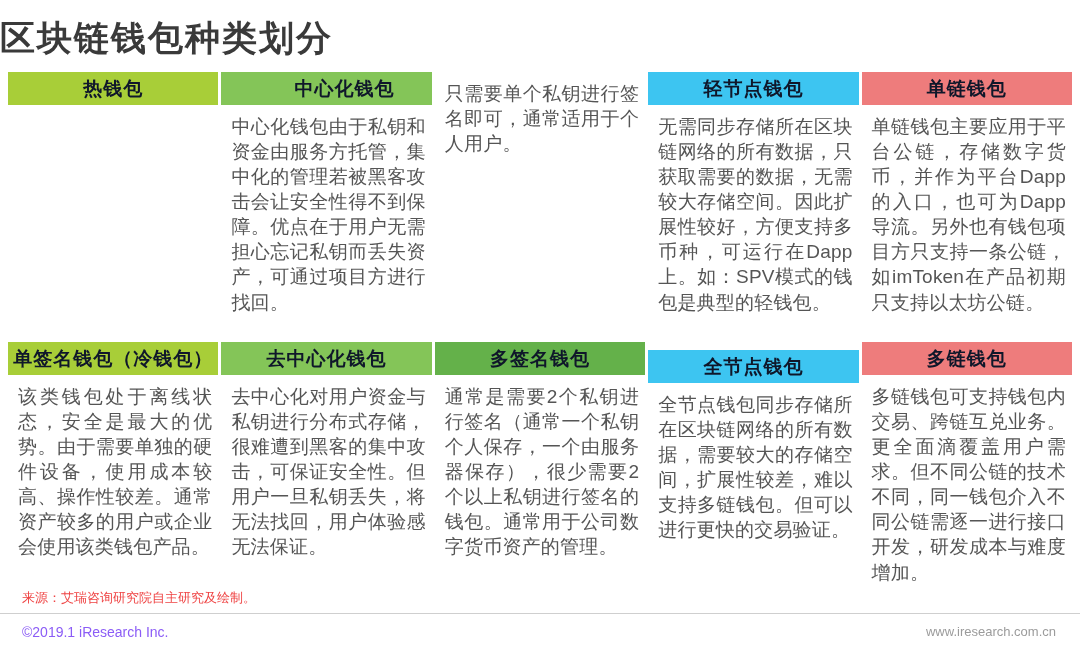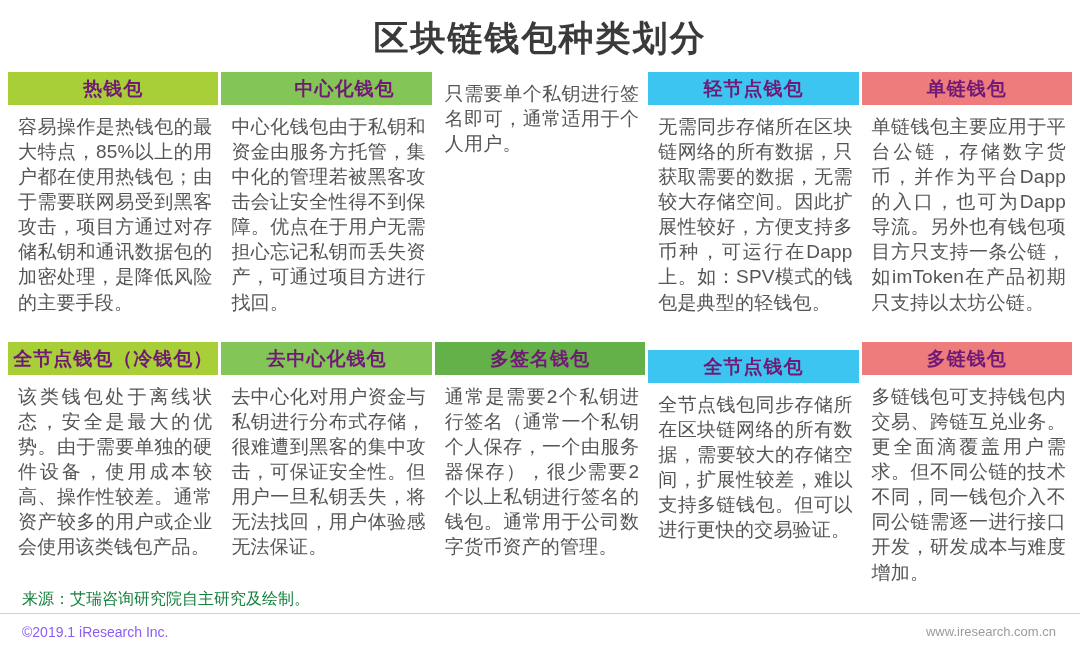--- a/index.html
+++ b/index.html
@@ -5,21 +5,21 @@
   html,body{margin:0;padding:0;}
   body{
     width:1080px;height:651px;
     background:#ffffff;
     font-family:"Liberation Sans","DejaVu Sans",sans-serif;
     position:relative;
     -webkit-font-smoothing:antialiased;
   }
   .page{width:1080px;height:651px;position:relative;overflow:hidden;background:#fff;}
   .title{
-    text-align:center;
+    text-align:left;
     font-size:35px;
     font-weight:bold;
     color:#3a3a3a;
     padding-top:15px;
     letter-spacing:2px;
   }
   .grid{
     position:absolute;
     left:8px; top:72px;
     width:1064px;
@@ -27,40 +27,40 @@
     grid-template-columns:repeat(5,1fr);
     grid-template-rows:267px 246px;
     column-gap:3px;
     row-gap:3px;
   }
   .cell{display:flex;flex-direction:column;background:#fff;}
   .hd{
     height:33px;
     line-height:33px;
     text-align:center;
-    color:#701a75;
+    color:#0f172a;
     font-weight:bold;
     font-size:19px;
     letter-spacing:1px;
     flex:0 0 33px;
   }
   .bd{
     flex:1;
     padding:9px 6px 0 10px;
     font-size:19px;
     line-height:1.32;
     color:#555555;
     text-align:justify;
     letter-spacing:0.2px;
   }
   .source-note{
     position:absolute;
     left:22px; top:589px;
-    font-size:16px;
-    color:#15803d;
+    font-size:13px;
+    color:#ef4444;
   }
   .footer-line{
     position:absolute;
     left:0; top:613px;
     width:1080px;
     border-top:1px solid #cfcfcf;
   }
   .copyright{
     position:absolute;
     left:22px; top:624px;
@@ -78,21 +78,20 @@
 <body>
 
 <div class="page">
 
   <div class="title">区块链钱包种类划分</div>
 
   <div class="grid">
 
     <div class="cell">
       <div class="hd" style="background-color: rgb(168, 206, 56);">热钱包</div>
-      <div class="bd">容易操作是热钱包的最大特点，85%以上的用户都在使用热钱包；由于需要联网易受到黑客攻击，项目方通过对存储私钥和通讯数据包的加密处理，是降低风险的主要手段。</div>
     </div>
 
     <div class="cell">
       <div class="hd" style="background-color: rgb(132, 197, 88); padding-left: 36px;">中心化钱包</div>
       <div class="bd">中心化钱包由于私钥和资金由服务方托管，集中化的管理若被黑客攻击会让安全性得不到保障。优点在于用户无需担心忘记私钥而丢失资产，可通过项目方进行找回。</div>
     </div>
 
     <div class="cell">
       <div class="bd">只需要单个私钥进行签名即可，通常适用于个人用户。</div>
     </div>
@@ -101,21 +100,21 @@
       <div class="hd" style="background-color: rgb(61, 197, 241);">轻节点钱包</div>
       <div class="bd">无需同步存储所在区块链网络的所有数据，只获取需要的数据，无需较大存储空间。因此扩展性较好，方便支持多币种，可运行在Dapp上。如：SPV模式的钱包是典型的轻钱包。</div>
     </div>
 
     <div class="cell">
       <div class="hd" style="background-color: rgb(238, 124, 124);">单链钱包</div>
       <div class="bd">单链钱包主要应用于平台公链，存储数字货币，并作为平台Dapp的入口，也可为Dapp导流。另外也有钱包项目方只支持一条公链，如imToken在产品初期只支持以太坊公链。</div>
     </div>
 
     <div class="cell">
-      <div class="hd" style="background-color: rgb(168, 206, 56);">全节点钱包（冷钱包）</div>
+      <div class="hd" style="background-color: rgb(168, 206, 56);">单签名钱包（冷钱包）</div>
       <div class="bd">该类钱包处于离线状态，安全是最大的优势。由于需要单独的硬件设备，使用成本较高、操作性较差。通常资产较多的用户或企业会使用该类钱包产品。</div>
     </div>
 
     <div class="cell">
       <div class="hd" style="background-color: rgb(132, 197, 88);">去中心化钱包</div>
       <div class="bd">去中心化对用户资金与私钥进行分布式存储，很难遭到黑客的集中攻击，可保证安全性。但用户一旦私钥丢失，将无法找回，用户体验感无法保证。</div>
     </div>
 
     <div class="cell">
       <div class="hd" style="background-color: rgb(100, 177, 74);">多签名钱包</div>

